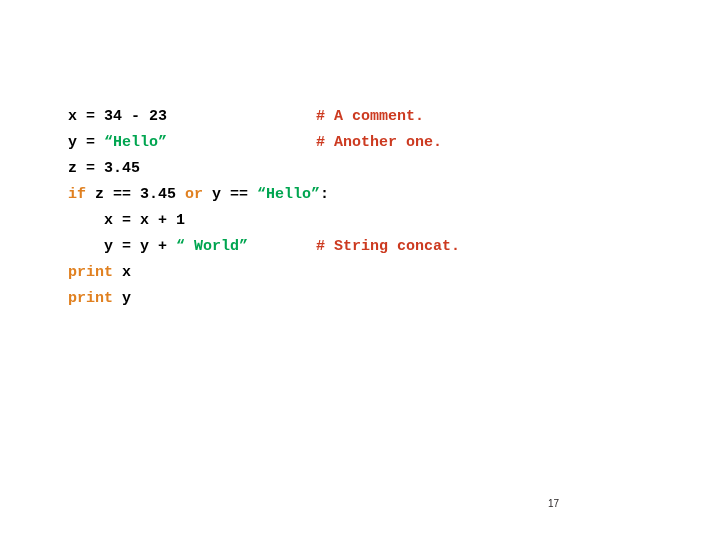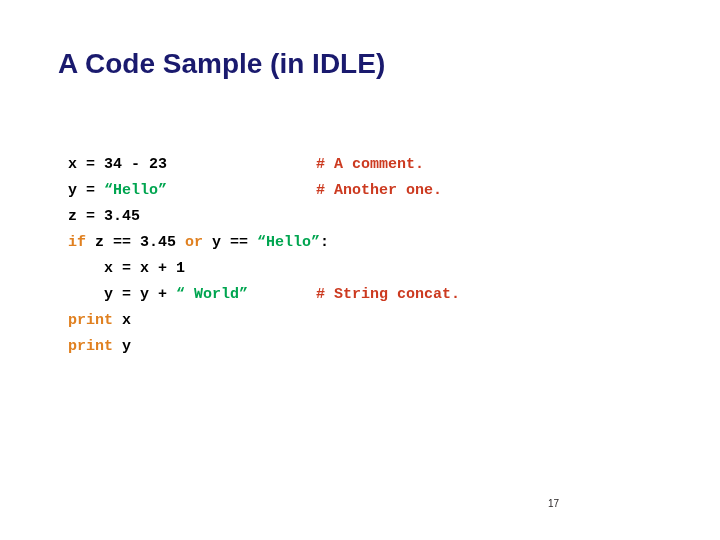--- a/index.html
+++ b/index.html
@@ -37,21 +37,20 @@
 
   #code-block {
     position: absolute;
     left: 68px;
     top: 104px;
     font-family: "Liberation Mono", "DejaVu Sans Mono", monospace;
     font-size: 15px;
     font-weight: bold;
     line-height: 26px;
     white-space: pre;
-    margin-top: 48px;
   }
 
   .code-line {
     height: 26px;
     white-space: pre;
     position: relative;
   }
 
   .tok {
     white-space: pre;
@@ -72,19 +71,18 @@
     font-family: "Liberation Sans", sans-serif;
     font-size: 10px;
     color: #231f20;
   }
 </style>
 </head>
 <body>
 
 <div id="slide">
 
-  <div id="slide-title">A Code Sample (in IDLE)</div>
 
   <div id="code-block"><div class="code-line"><span class="tok" style="color: rgb(0, 0, 0);">x = 34 </span><span class="tok" style="color: rgb(0, 0, 0);">- 23</span><span class="code-comment" style="color: rgb(204, 58, 32);"># A comment.</span></div><div class="code-line"><span class="tok" style="color: rgb(0, 0, 0);">y = </span><span class="tok" style="color: rgb(0, 165, 80);">“Hello”</span><span class="code-comment" style="color: rgb(204, 58, 32);"># Another one.</span></div><div class="code-line"><span class="tok" style="color: rgb(0, 0, 0);">z = 3.45</span></div><div class="code-line"><span class="tok" style="color: rgb(224, 128, 32);">if</span><span class="tok" style="color: rgb(0, 0, 0);"> z == 3.45 </span><span class="tok" style="color: rgb(224, 128, 32);">or</span><span class="tok" style="color: rgb(0, 0, 0);"> y == </span><span class="tok" style="color: rgb(0, 165, 80);">“Hello”</span><span class="tok" style="color: rgb(0, 0, 0);">:</span></div><div class="code-line"><span class="tok" style="color: rgb(0, 0, 0);">    x = x + 1</span></div><div class="code-line"><span class="tok" style="color: rgb(0, 0, 0);">    y = y + </span><span class="tok" style="color: rgb(0, 165, 80);">“ World”</span><span class="code-comment" style="color: rgb(204, 58, 32);"># String concat.</span></div><div class="code-line"><span class="tok" style="color: rgb(224, 128, 32);">print</span><span class="tok" style="color: rgb(0, 0, 0);"> x</span></div><div class="code-line"><span class="tok" style="color: rgb(224, 128, 32);">print</span><span class="tok" style="color: rgb(0, 0, 0);"> y</span></div></div>
 
   <div id="page-number">17</div>
 
 </div>
 
 </body></html>

